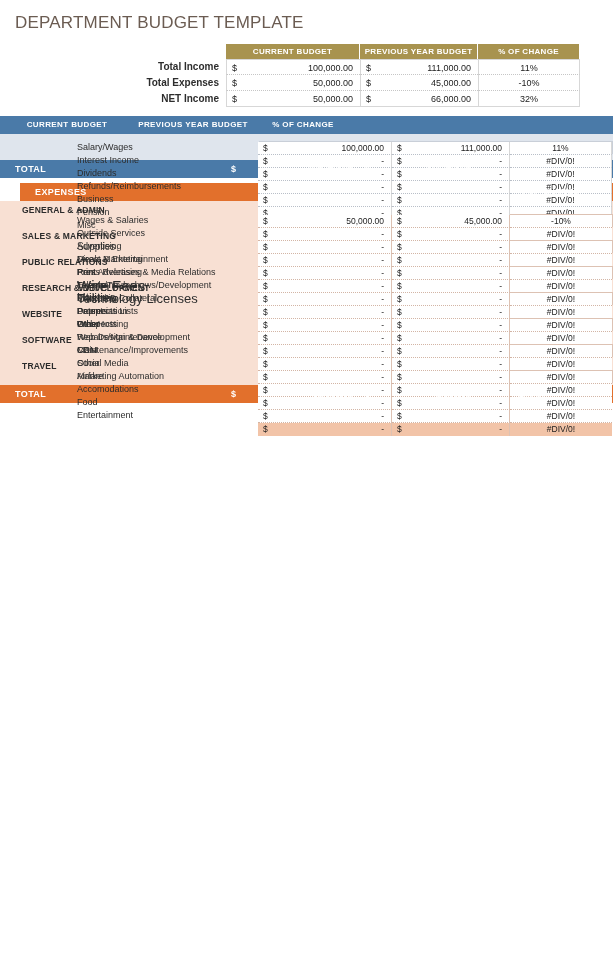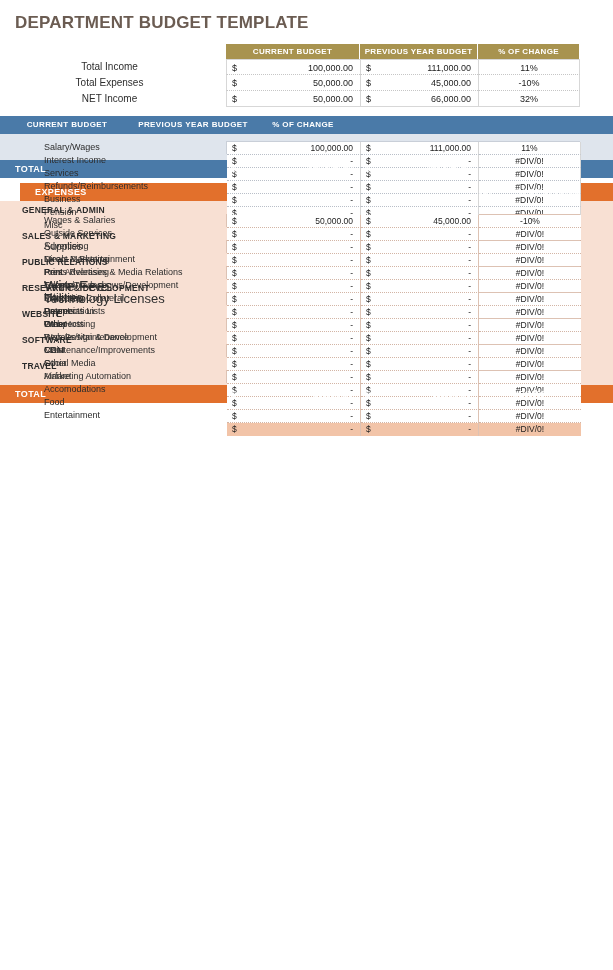--- a/index.html
+++ b/index.html
@@ -6,44 +6,45 @@
   body {
     width: 613px; height: 970px;
     background: #ffffff;
     font-family: "Liberation Sans", sans-serif;
     overflow: hidden;
   }
   .page { position: relative; width: 613px; height: 970px; background:#fff; }
 
   
   .title {
-    font-size: 17px; font-weight: bold; color: #6b5c52;
+    font-size: 17px; font-weight: normal; color: #6b5c52;
     letter-spacing: .2px; padding: 13px 0 0 15px;
   }
 
   
-  .row { display: flex; align-items: stretch; }
+  .row { display: flex; align-items: stretch; justify-content: flex-end; }
   .lbl { width: 226px; flex: 0 0 226px; }
   .c1  { width: 134px; flex: 0 0 134px; }
   .c2  { width: 118px; flex: 0 0 118px; }
   .c3  { width: 102px; flex: 0 0 102px; }
 
   
   .summary { margin-top: 11px; }
   .sum-head { display:flex; height: 15px; }
   .sum-head .lbl { background: transparent; }
   .sum-head .hcell {
     background: #a8934f; color:#fff; font-size:8px; font-weight:bold;
     letter-spacing:.3px; text-align:center; line-height:15px;
     border-right: 1px solid #fff;
   }
   .sum-row { display:flex; height:16px; background:#fff; }
   .sum-row .lbl {
-    text-align:center; padding-right:7px; font-size:10px; color:#2d2d2d;
+    text-align:right; padding-right:7px; font-size:10px; color:#2d2d2d;
     line-height:16px;
+    font-weight:bold;
   }
   .money {
     position:relative; font-size:9px; color:#1c1c1c; line-height:16px;
     text-align:right; padding-right:7px;
     border-right:1px solid #d7d7d7; border-bottom:1px dotted #c6c6c6;
     background:#fff;
   }
   .money .dol { position:absolute; left:5px; top:0; }
   .pct {
     font-size:9px; color:#1c1c1c; line-height:16px; text-align:center;
@@ -148,21 +149,21 @@
     <div class="hcell c2">PREVIOUS YEAR BUDGET</div>
     <div class="hcell c3">% OF CHANGE</div>
   </div>
 
   <div class="income-body">
     <div id="income-rows">
         <div class="row">
           <div class="lbl">
             <div style="height:13px;line-height:13px;font-size:9px;padding-left:22px;color:#2d2d2d">Salary/Wages</div>
             <div style="height:13px;line-height:13px;font-size:9px;padding-left:22px;color:#2d2d2d">Interest Income</div>
-            <div style="height:13px;line-height:13px;font-size:9px;padding-left:22px;color:#2d2d2d">Services</div>
+            <div style="height:13px;line-height:13px;font-size:9px;padding-left:22px;color:#2d2d2d">Dividends</div>
             <div style="height:13px;line-height:13px;font-size:9px;padding-left:22px;color:#2d2d2d">Refunds/Reimbursements</div>
             <div style="height:13px;line-height:13px;font-size:9px;padding-left:22px;color:#2d2d2d">Business</div>
             <div style="height:13px;line-height:13px;font-size:9px;padding-left:22px;color:#2d2d2d">Pension</div>
             <div style="height:13px;line-height:13px;font-size:9px;padding-left:22px;color:#2d2d2d">Misc</div>
           </div>
           <div class="data-grp" style="width:354px">
             <div class="row">
               <div class="money c1"><span class="dol">$</span><span>100,000.00</span></div>
               <div class="money c2"><span class="dol">$</span><span>111,000.00</span></div>
               <div class="pct c3">11%</div>

